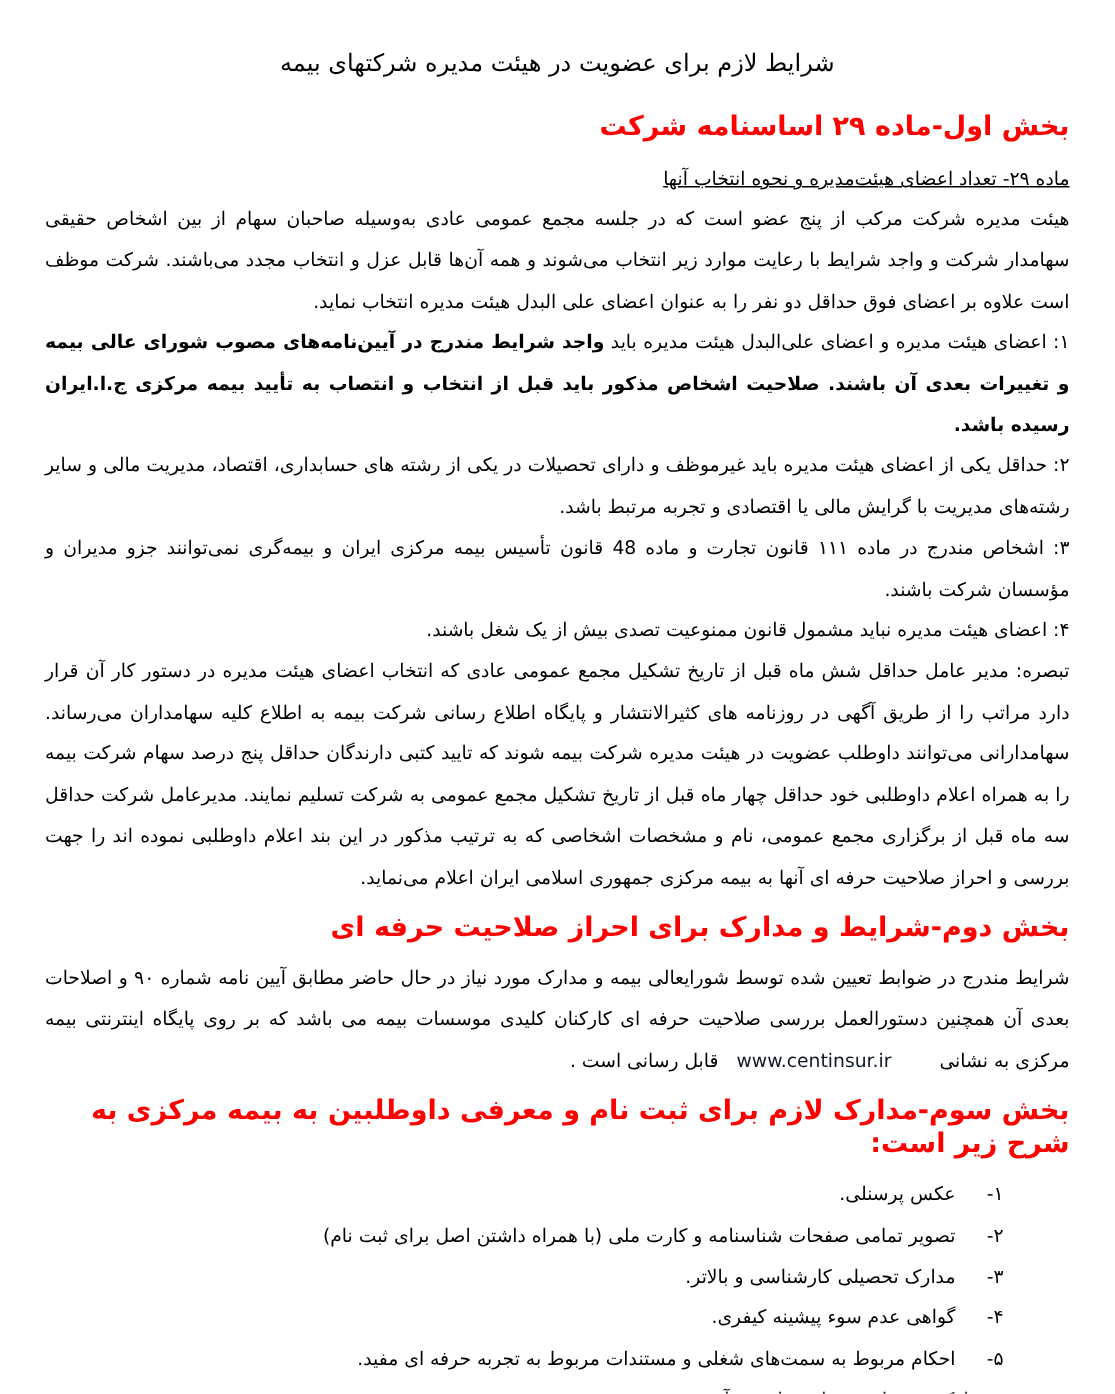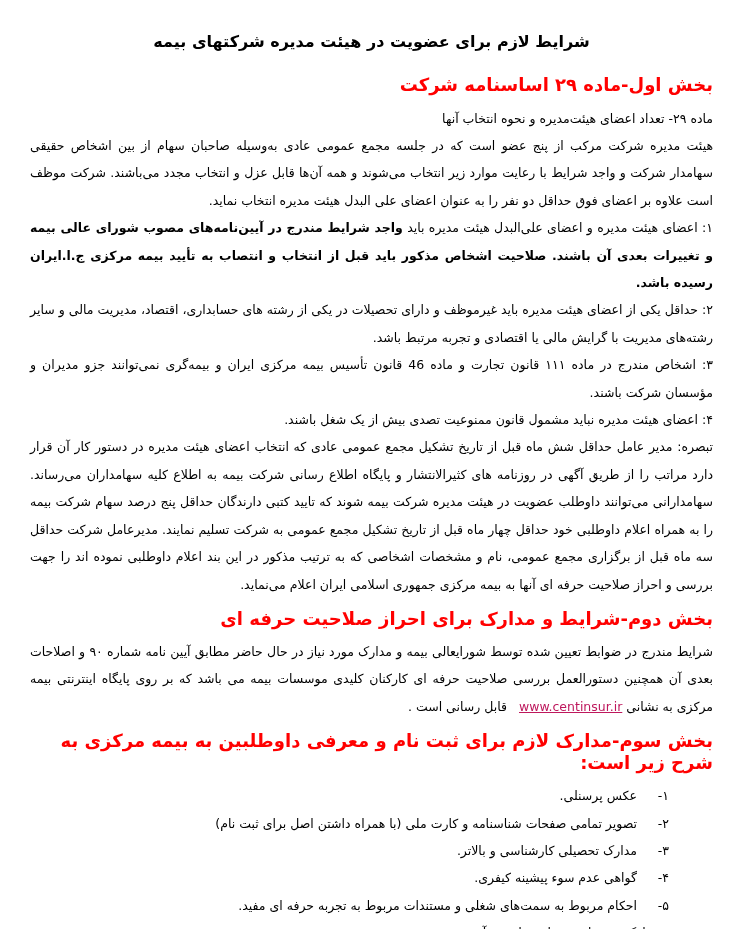--- a/index.html
+++ b/index.html
@@ -17,51 +17,51 @@
     box-sizing: border-box;
     width: 743px;
     height: 929px;
     padding: 22px 30px 0 30px;
     font-family: "DejaVu Sans", sans-serif;
     color: #000000;
   }
   .doc-title {
     text-align: center;
     font-size: 16px;
-    font-weight: bold;
+    font-weight: normal;
     margin: 8px 0 20px 0;
     line-height: 24px;
   }
   .sec-heading {
     color: #ff0000;
     font-size: 18px;
     font-weight: bold;
     text-align: right;
     line-height: 22px;
     margin: 10px 0 8px 0;
   }
   .subheading {
     display: inline-block;
     font-size: 12.5px;
+    text-decoration: underline;
     line-height: 22px;
     margin: 4px 0 2px 0;
   }
   .body-par {
     font-size: 12.5px;
     line-height: 27.4px;
     text-align: justify;
     margin: 0;
   }
   .bold-run {
     font-weight: bold;
   }
   .hyperlink {
-    color: #be185d;
-    text-decoration: underline;
-    margin: 0 4px 0 12px;
+    color: #0f172a;
+    margin: 0 32px 0 12px;
     cursor: pointer;
     font-family: "DejaVu Sans", sans-serif;
   }
   .doc-list {
     margin: 2px 0 0 0;
   }
   .list-row {
     display: flex;
     font-size: 12.5px;
     line-height: 27.4px;
@@ -91,21 +91,21 @@
   </div>
 
   <p class="body-par">هیئت مدیره شرکت مرکب از پنج  عضو است که در جلسه مجمع عمومی عادی به‌وسیله صاحبان سهام از بین اشخاص حقیقی سهامدار شرکت و واجد شرایط با رعایت موارد زیر انتخاب می‌شوند و همه آن‌ها قابل عزل و انتخاب مجدد می‌باشند. شرکت موظف است علاوه بر اعضای فوق حداقل دو نفر را به عنوان اعضای علی البدل هیئت مدیره انتخاب نماید.</p>
 
   <p class="body-par">
     <span>۱: اعضای هیئت مدیره و اعضای علی‌البدل هیئت مدیره باید </span><span class="bold-run">واجد شرایط مندرج در آیین‌نامه‌های مصوب شورای عالی بیمه و تغییرات بعدی آن باشند. صلاحیت اشخاص مذکور باید قبل از انتخاب و انتصاب به تأیید بیمه مرکزی ج.ا.ایران رسیده باشد.</span>
   </p>
 
   <p class="body-par">۲: حداقل یکی از اعضای هیئت مدیره باید غیرموظف و دارای تحصیلات در یکی از رشته های حسابداری، اقتصاد، مدیریت مالی و سایر رشته‌های مدیریت با گرایش مالی یا اقتصادی و تجربه مرتبط باشد.</p>
 
-  <p class="body-par">۳: اشخاص مندرج در ماده ۱۱۱ قانون تجارت و ماده 46 قانون تأسیس بیمه مرکزی ایران و بیمه‌گری نمی‌توانند جزو مدیران و مؤسسان شرکت باشند.</p>
+  <p class="body-par">۳: اشخاص مندرج در ماده ۱۱۱ قانون تجارت و ماده 48 قانون تأسیس بیمه مرکزی ایران و بیمه‌گری نمی‌توانند جزو مدیران و مؤسسان شرکت باشند.</p>
 
   <p class="body-par">۴: اعضای هیئت مدیره نباید مشمول قانون ممنوعیت تصدی بیش از یک شغل باشند.</p>
 
   <p class="body-par">تبصره: مدیر عامل حداقل شش ماه قبل از تاریخ تشکیل مجمع عمومی عادی که انتخاب اعضای هیئت مدیره در دستور کار آن قرار دارد مراتب را از طریق آگهی در روزنامه های کثیرالانتشار و پایگاه اطلاع رسانی شرکت بیمه به اطلاع کلیه سهامداران می‌رساند. سهامدارانی می‌توانند داوطلب عضویت در هیئت مدیره شرکت بیمه شوند که تایید کتبی دارندگان حداقل پنج درصد سهام شرکت بیمه را به همراه اعلام داوطلبی خود حداقل چهار ماه قبل از تاریخ تشکیل مجمع عمومی به شرکت تسلیم نمایند. مدیرعامل شرکت حداقل سه ماه قبل از برگزاری مجمع عمومی، نام و مشخصات اشخاصی که به ترتیب مذکور در این بند اعلام داوطلبی نموده اند را جهت بررسی و احراز صلاحیت حرفه ای آنها به بیمه مرکزی جمهوری اسلامی ایران اعلام می‌نماید.</p>
 
   <div class="sec-heading">بخش دوم-شرایط و مدارک برای احراز صلاحیت حرفه ای</div>
 
   <p class="body-par">
     <span>شرایط مندرج در ضوابط تعیین شده توسط شورایعالی بیمه و مدارک مورد نیاز در حال حاضر مطابق آیین نامه شماره ۹۰ و اصلاحات بعدی آن همچنین دستورالعمل بررسی صلاحیت حرفه ای کارکنان کلیدی موسسات بیمه می باشد که بر روی پایگاه اینترنتی بیمه مرکزی به نشانی</span><a class="hyperlink">www.centinsur.ir</a><span>قابل رسانی است .</span>
   </p>

